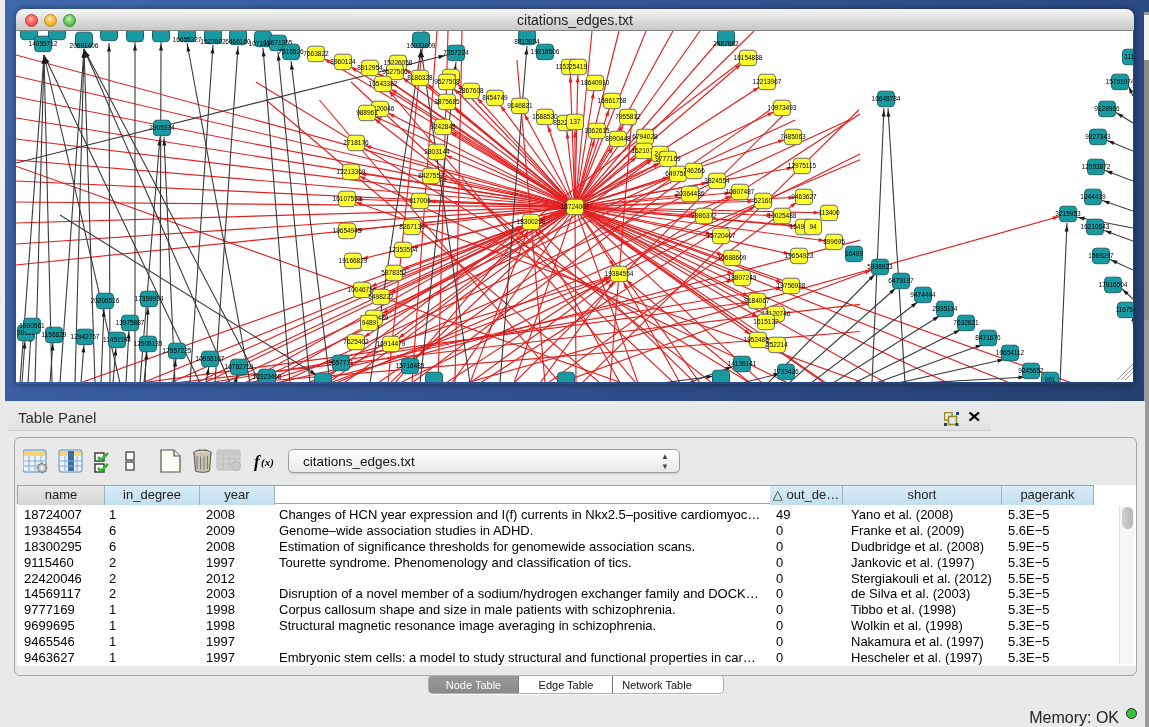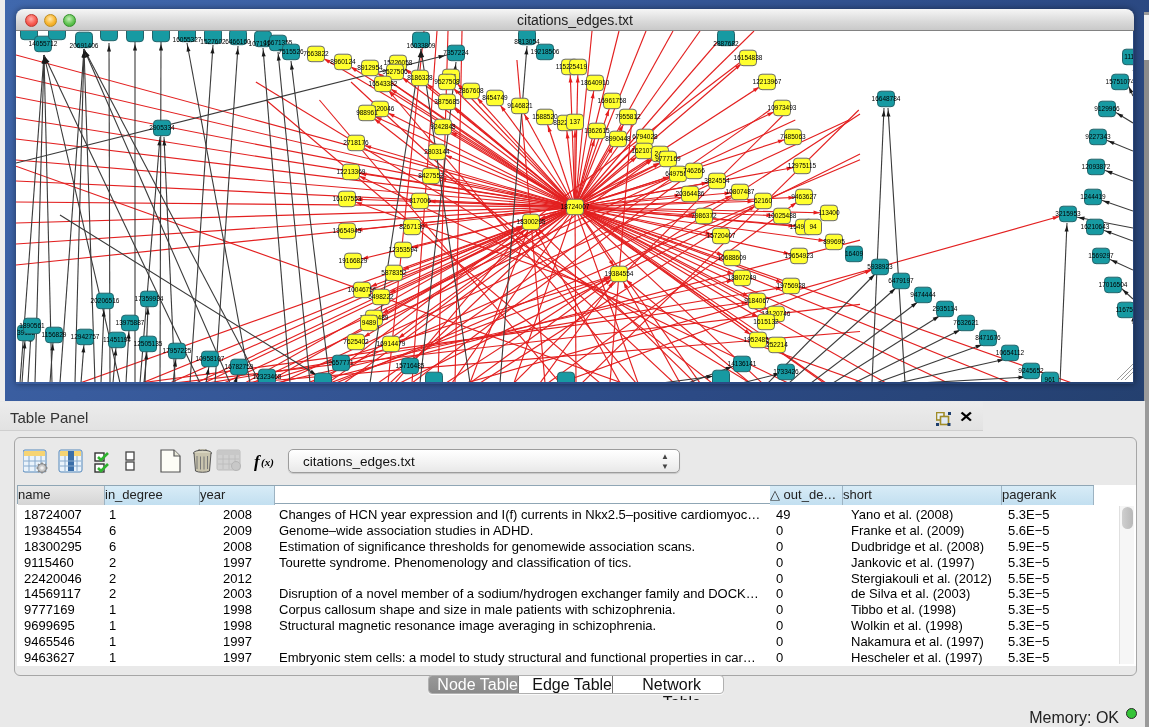--- a/index.html
+++ b/index.html
@@ -14,47 +14,47 @@
   box-shadow:0 0 6px rgba(0,0,0,.45)}
 #tbar{position:absolute;left:0;top:0;width:100%;height:22px;border-radius:8px 8px 0 0;
   background:linear-gradient(#f6f6f6,#d9d9d9 60%,#c9c9c9);border-bottom:1px solid #828282}
 #tbar .t{position:absolute;left:0;right:0;top:3px;text-align:center;font-size:14px;color:#222}
 .tl{position:absolute;top:5px;width:13px;height:13px;border-radius:50%}
 #tl1{left:9px;background:radial-gradient(circle at 5px 4px,#ffb0ab,#f85b51 55%,#d43b33);border:1px solid #c03730}
 #tl2{left:28px;background:radial-gradient(circle at 5px 4px,#ffe9b0,#f8b52e 55%,#d89a20);border:1px solid #c08e1e}
 #tl3{left:47px;background:radial-gradient(circle at 5px 4px,#c8f0b8,#62c454 55%,#35a428);border:1px solid #35912b}
 
 #panel{position:absolute;left:0;top:401px;width:1149px;height:326px;background:#e9e9e9}
-#phdr{position:absolute;left:0;top:1px;width:983px;height:29px;background:linear-gradient(#ececec,#e2e2e2);
+#phdr{position:absolute;left:8px;top:1px;width:983px;height:29px;background:linear-gradient(#ececec,#e2e2e2);
   border-bottom:1px solid #cfcfcf}
 #phdr .t{position:absolute;left:10px;top:7px;font-size:15px;color:#333}
 #pico2{position:absolute;right:10px;top:6px;font-size:15px;font-weight:bold;color:#000;transform:scaleX(1.15)}
 #tbox{position:absolute;left:14px;top:36px;width:1123px;height:239px;background:#e9e9e9;
   border:1px solid #a6a6a6;border-radius:6px}
 #toolbar{position:absolute;left:0;top:0;width:100%;height:47px}
 #combo{position:absolute;left:273px;top:11px;width:392px;height:24px;border:1px solid #9c9c9c;border-radius:5px;
   background:linear-gradient(#fff,#f2f2f2 60%,#e8e8e8);box-shadow:0 1px 1px rgba(0,0,0,.15)}
 #combo .t{position:absolute;left:14px;top:4px;font-size:13.5px;color:#111}
 #combo .a{position:absolute;right:10px;top:2px;font-size:8px;color:#444;line-height:10px;text-align:center}
 #grid{position:absolute;left:2px;top:47px;width:1119px;height:181px;background:#fff}
 #ghead{position:absolute;left:0;top:0;width:1077px;height:19px;border:1px solid #8fa6b5}
 .hc{position:absolute;top:0;height:19px;background:linear-gradient(#d8ecf7,#c2dff0);border-right:1px solid #9db3c2;
-  font-size:13px;color:#222;text-align:left;line-height:18px}
+  font-size:13px;color:#222;text-align:center;line-height:18px}
 .hc0{background:linear-gradient(#e8e8e8,#d5d5d5)}
 #gbody{position:absolute;left:0;top:19px;width:1077px;height:161px;overflow:hidden;font-size:13px;color:#000;padding-top:3px}
 .tr{position:relative;height:15.9px;white-space:nowrap}
 .tr div{position:absolute;top:0;height:16px;line-height:15.5px;overflow:hidden}
-.c0{left:7px;width:95px}.c1{left:92px;width:100px}.c2{left:206px;width:80px}
+.c0{left:7px;width:95px}.c1{left:92px;width:100px}.c2{left:189px;width:80px}
 .c3{left:262px;width:495px}.c4{left:759px;width:70px}.c5{left:834px;width:160px}.c6{left:991px;width:90px}
 #vsb{position:absolute;right:2px;top:21px;width:15px;height:158px;background:#f6f6f6;border-left:1px solid #e0e0e0}
 #vsb .th{position:absolute;left:2px;top:1px;width:11px;height:22px;background:linear-gradient(90deg,#cfcfcf,#b8b8b8);border-radius:6px}
 
 #tabs{position:absolute;left:428px;top:675px;width:296px;height:19px;background:#fff;border:1px solid #b0b0b0;
   border-radius:4px;box-shadow:0 1px 0 rgba(255,255,255,.7)}
-.tab{position:absolute;top:0;height:100%;font-size:16px;text-align:right;color:#111;line-height:18px}
+.tab{position:absolute;top:0;height:100%;font-size:11px;text-align:center;color:#111;line-height:18px}
 #tab1{left:0;width:90px;background:linear-gradient(#999,#8a8a8a);color:#fff;border-radius:3px 0 0 3px;border-right:1px solid #7d7d7d}
 #tab2{left:91px;width:92px}
 #tab3{left:183px;width:89px;border-left:1px solid #737373}
 
 #foot{position:absolute;left:0;top:700px;width:1149px;height:27px;background:#e9e9e9}
 #mem{position:absolute;right:30px;top:9px;font-size:16px;color:#222}
 #led{position:absolute;right:12px;top:8px;width:11px;height:11px;border-radius:50%;background:#35c438;border:1.4px solid #2b2b2b}
 #fsliver{position:absolute;right:0;top:401px;width:4px;height:326px;background:#9a9a9a}
 </style></head><body>
 <div id="root">

